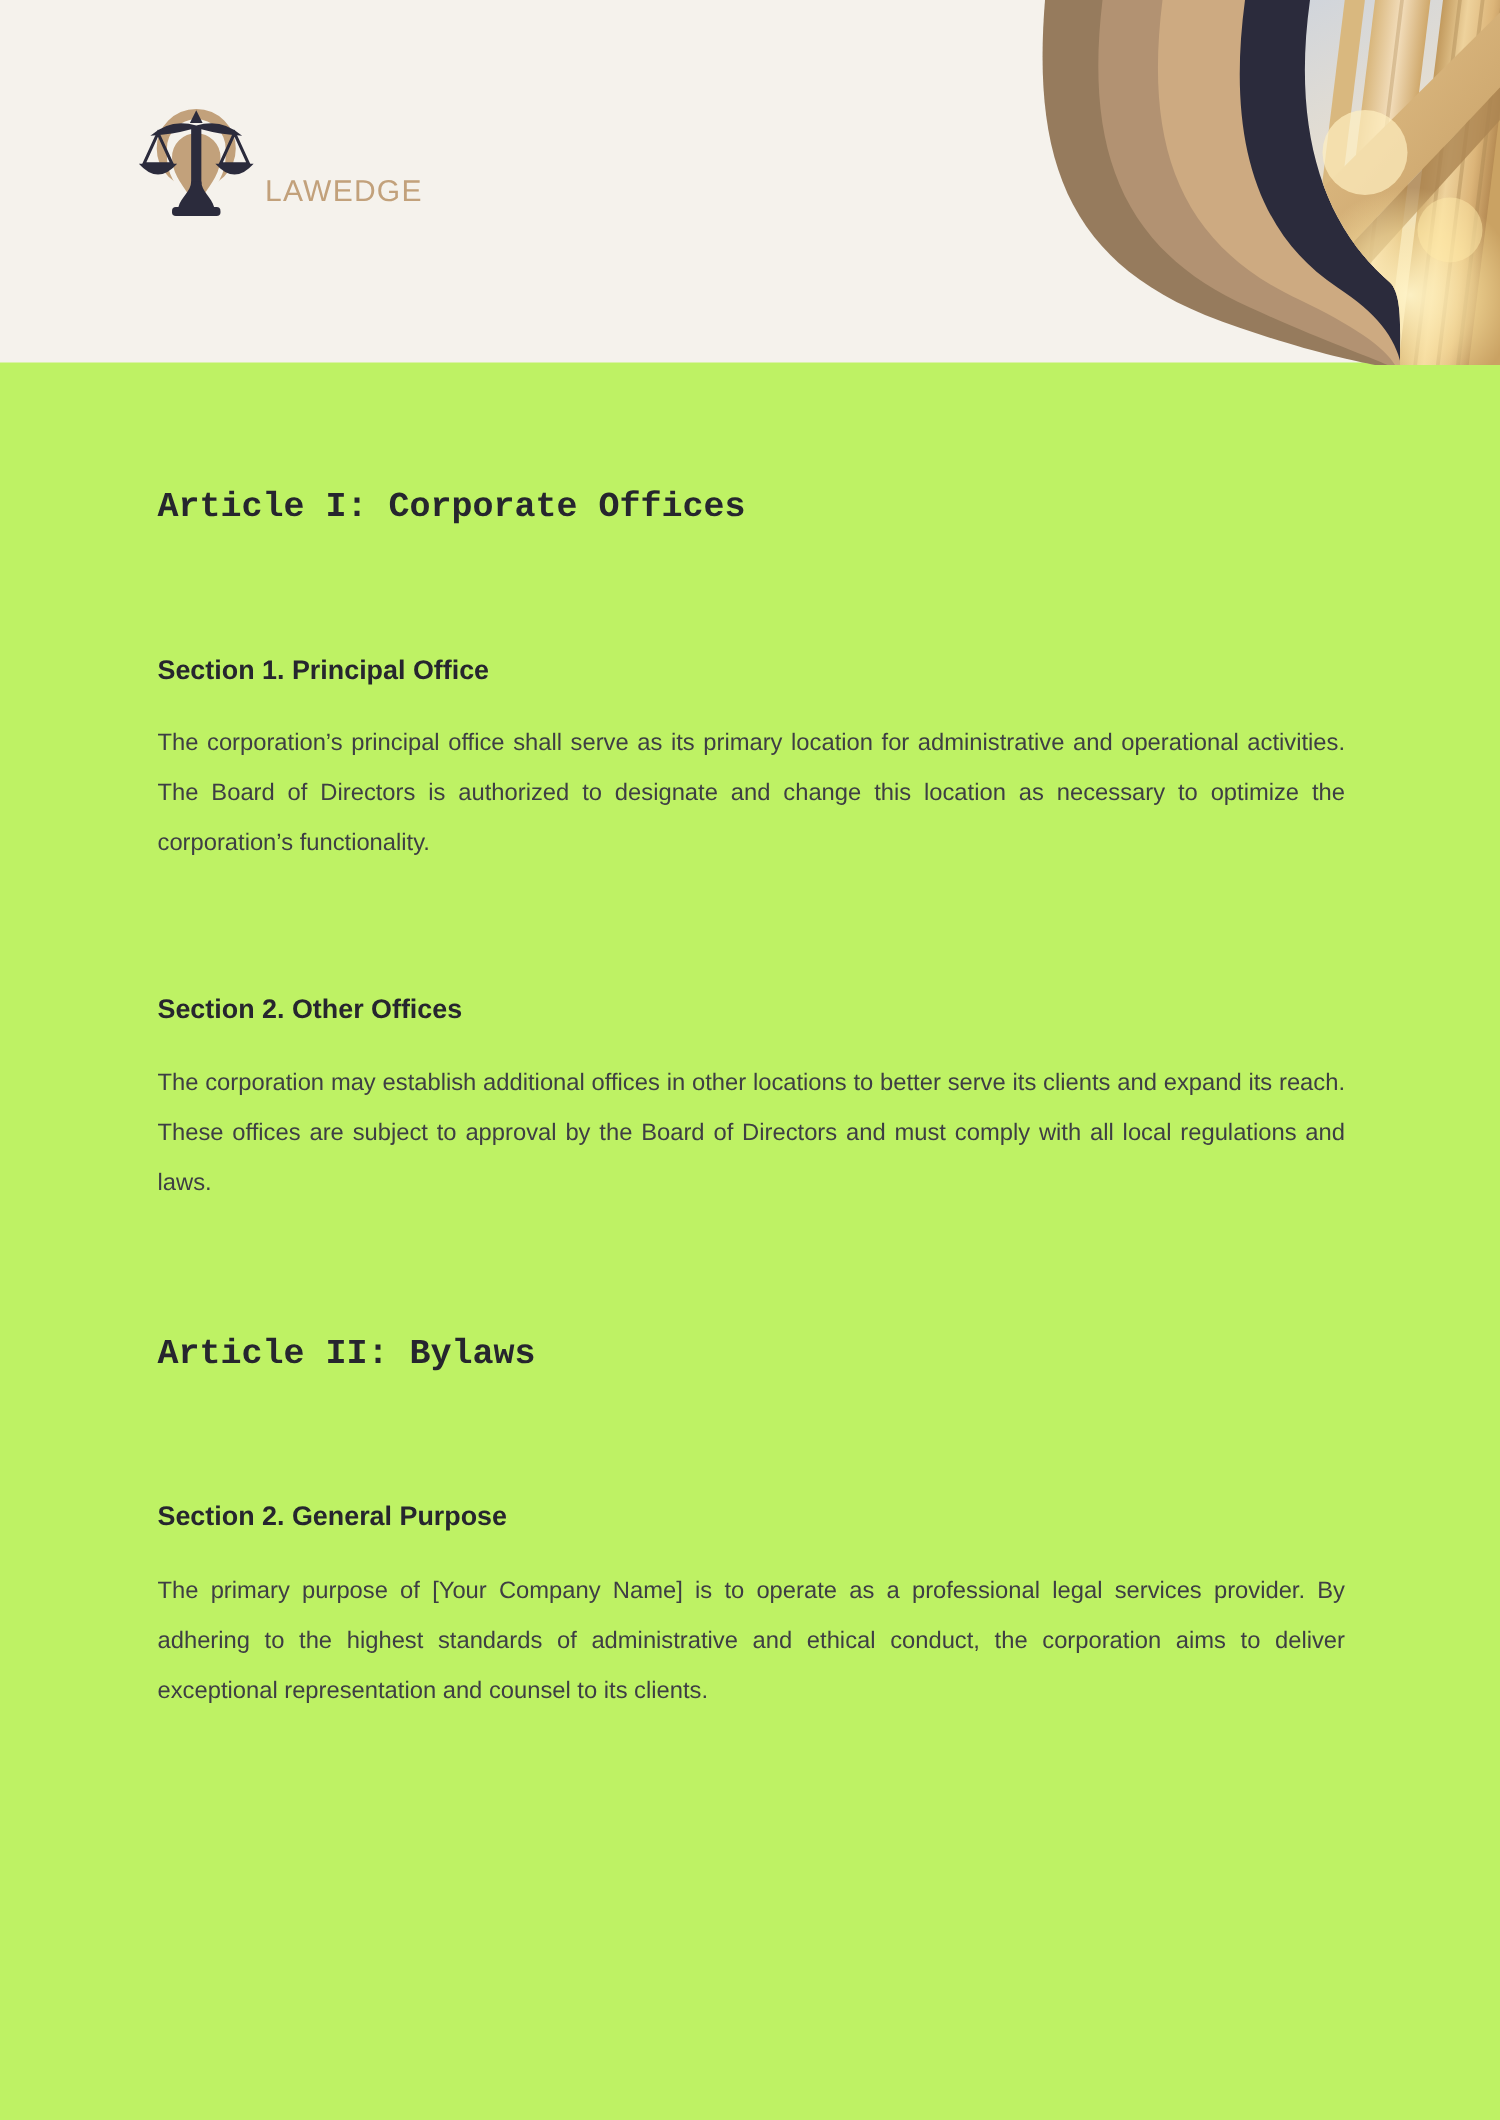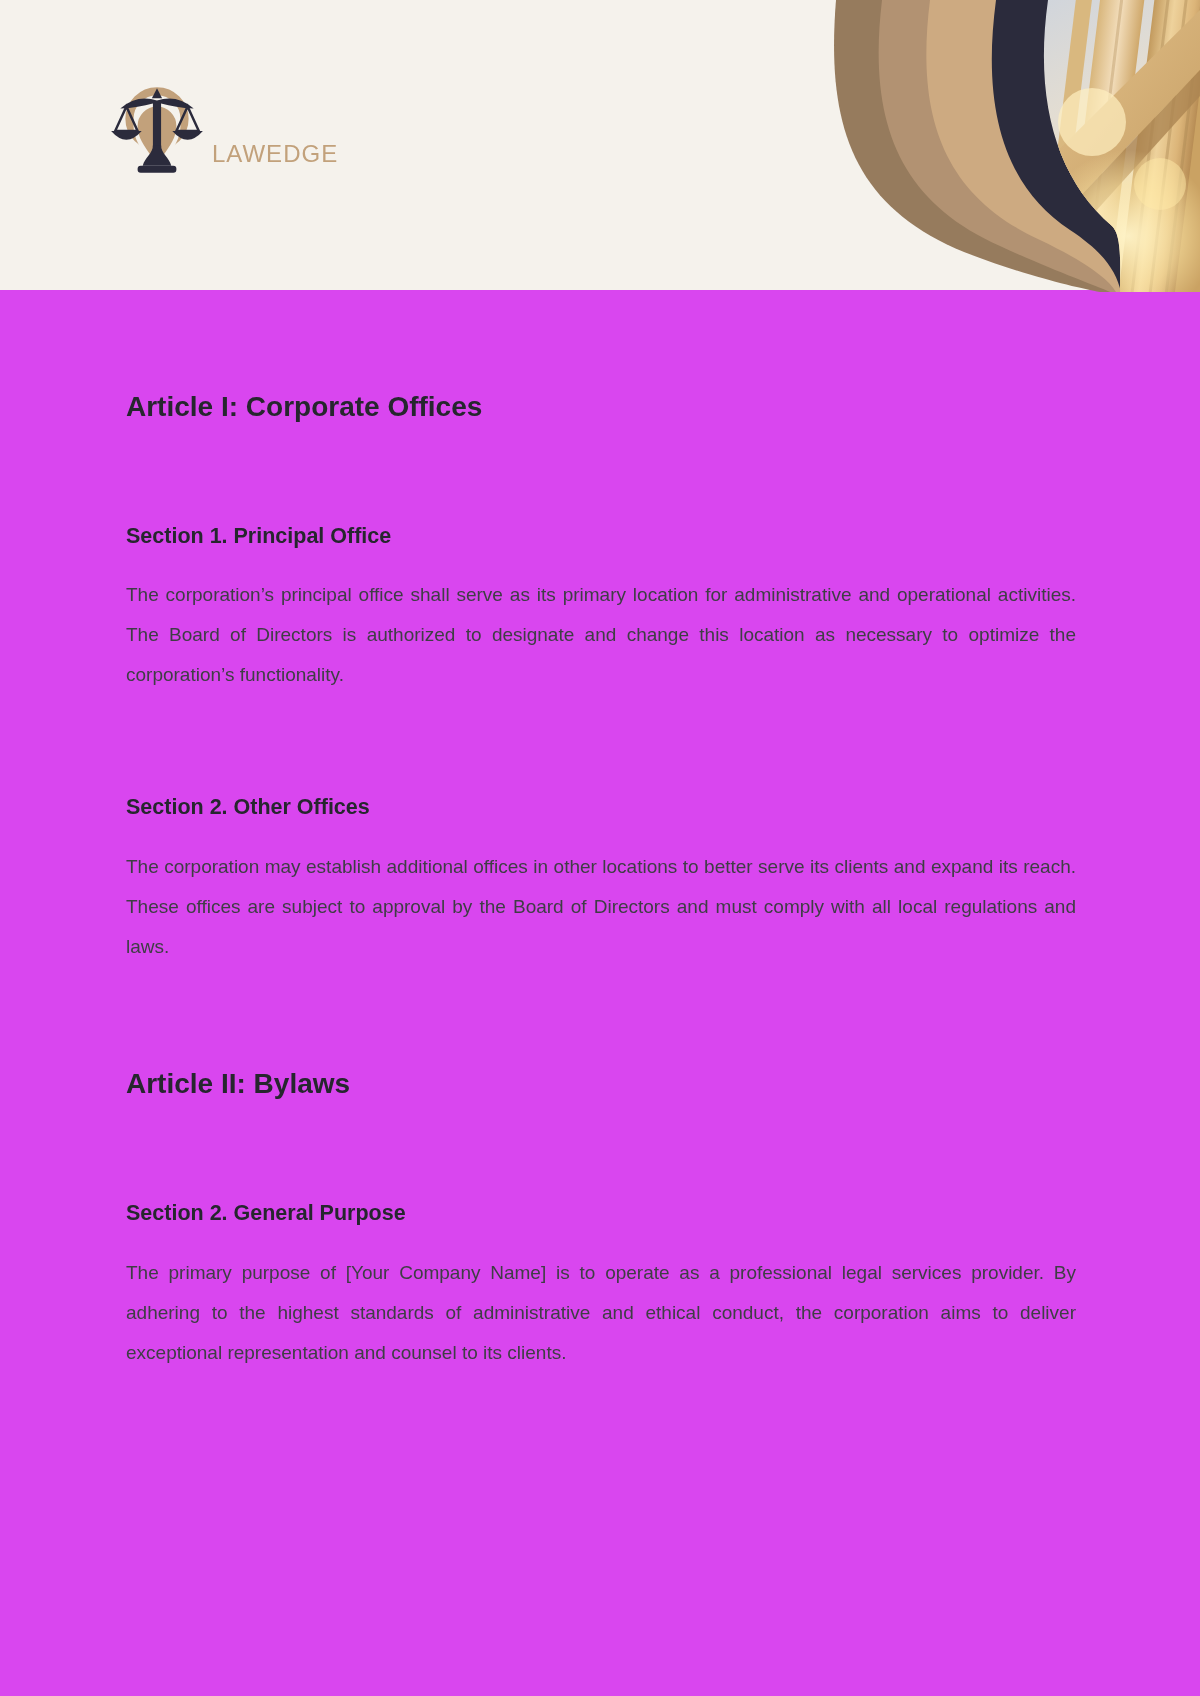--- a/index.html
+++ b/index.html
@@ -2,21 +2,21 @@
 <html><head>
 <meta charset="utf-8">
 <style>
   * { margin: 0; padding: 0; box-sizing: border-box; }
   html, body { background: #ffffff; }
   body { font-family: "Liberation Sans", sans-serif; }
   .page {
     position: relative;
     width: 1200px;
     height: 1696px;
-    background: #d946ef;
+    background: #bef264;
     overflow: hidden;
     margin: 0 auto;
   }
 
   
   .letterhead {
     position: absolute;
     top: 0; left: 0;
     width: 1200px; height: 290px;
     background: #f5f2ec;
@@ -65,20 +65,21 @@
     font-weight: 700;
     color: #1f2026;
     letter-spacing: 0.2px;
   }
   .article-heading {
     margin-top: 100px;
     font-size: 28px;
     line-height: 1.2;
     font-weight: 700;
     color: #26262e;
+    font-family: Liberation Mono, monospace;
   }
   .section-heading {
     margin-top: 99px;
     margin-bottom: 26px;
     font-size: 21.5px;
     line-height: 1.25;
     font-weight: 700;
     color: #26262e;
   }
   .section-body {

